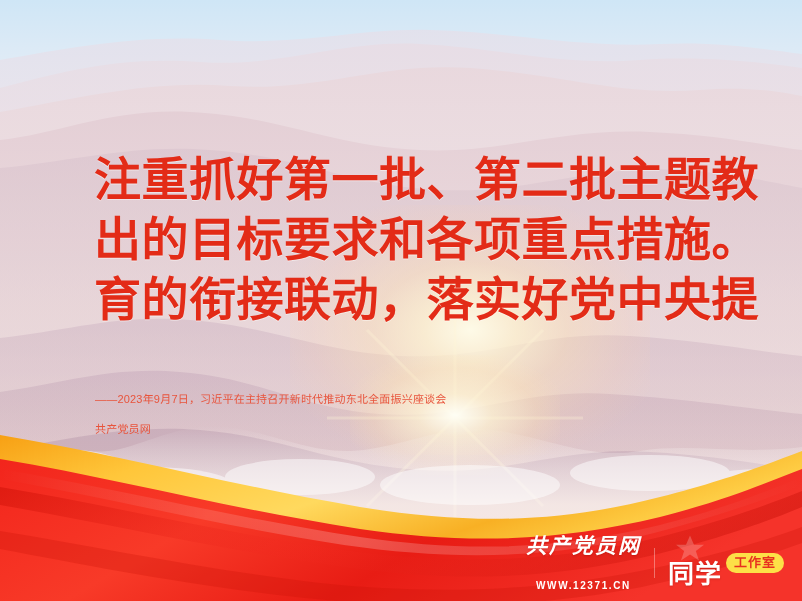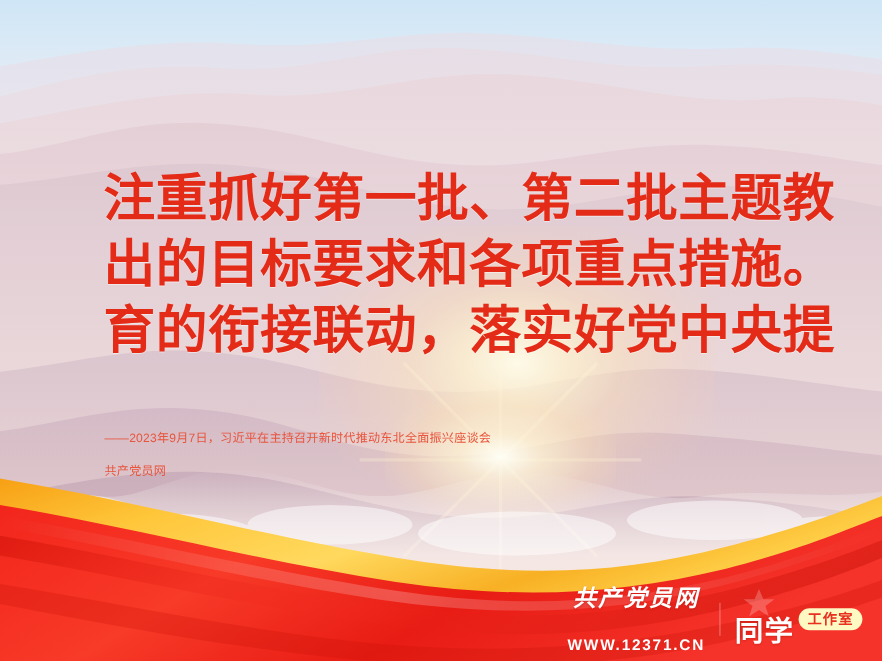--- a/index.html
+++ b/index.html
@@ -123,21 +123,21 @@
     font-size:21px;
     font-weight:700;
     color:#ffffff;
     letter-spacing:2px;
     font-family:"Liberation Serif","DejaVu Serif",serif;
     font-style:italic;
     text-shadow:0 1px 2px rgba(140,10,0,.35);
   }
   .logo-cpc-url{
     margin-top:0;
-    font-size:14px;
+    font-size:10px;
     font-weight:700;
     color:#ffffff;
     letter-spacing:1.6px;
     font-family:"Liberation Sans","DejaVu Sans",sans-serif;
   }
   .logo-div{
     width:1px;height:30px;
     background:rgba(255,255,255,.35);
   }
   .logo-studio{
@@ -148,21 +148,21 @@
   }
   .logo-studio-main{
     font-size:26px;
     font-weight:700;
     color:#ffffff;
     letter-spacing:1px;
     font-family:"Liberation Serif","DejaVu Serif",serif;
     text-shadow:0 1px 2px rgba(140,10,0,.3);
   }
   .logo-studio-pill{
-    background:#fef9c3;
+    background:#fde047;
     color:#e8301f;
     font-size:13px;
     font-weight:700;
     padding:3px 8px 4px;
     border-radius:11px;
     letter-spacing:1px;
     line-height:1;
     font-family:"Liberation Sans","DejaVu Sans",sans-serif;
   }
 </style>

